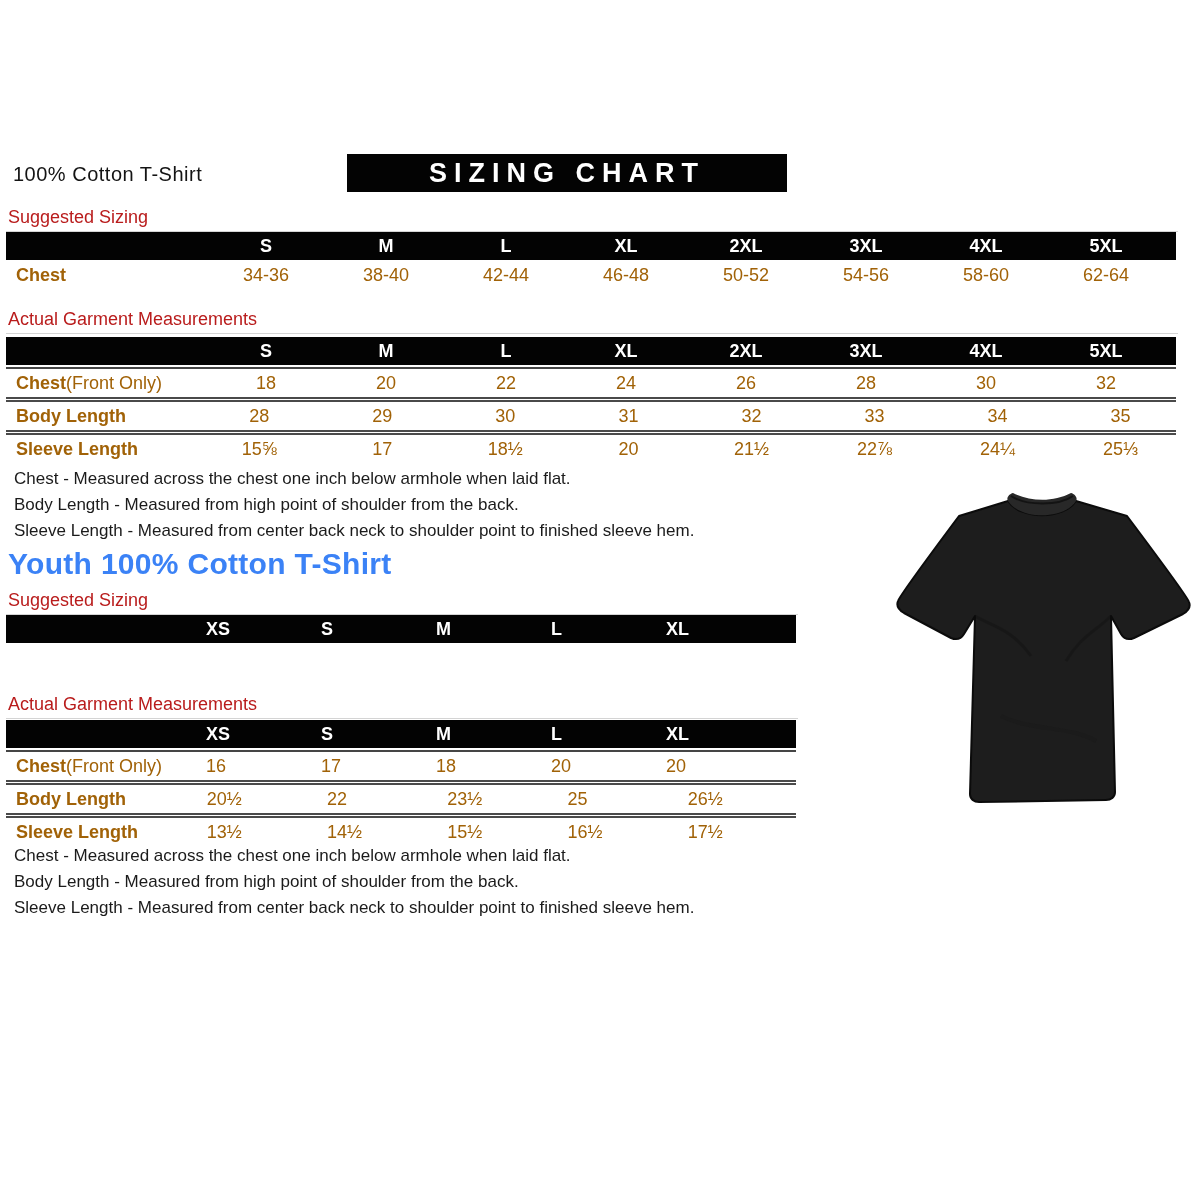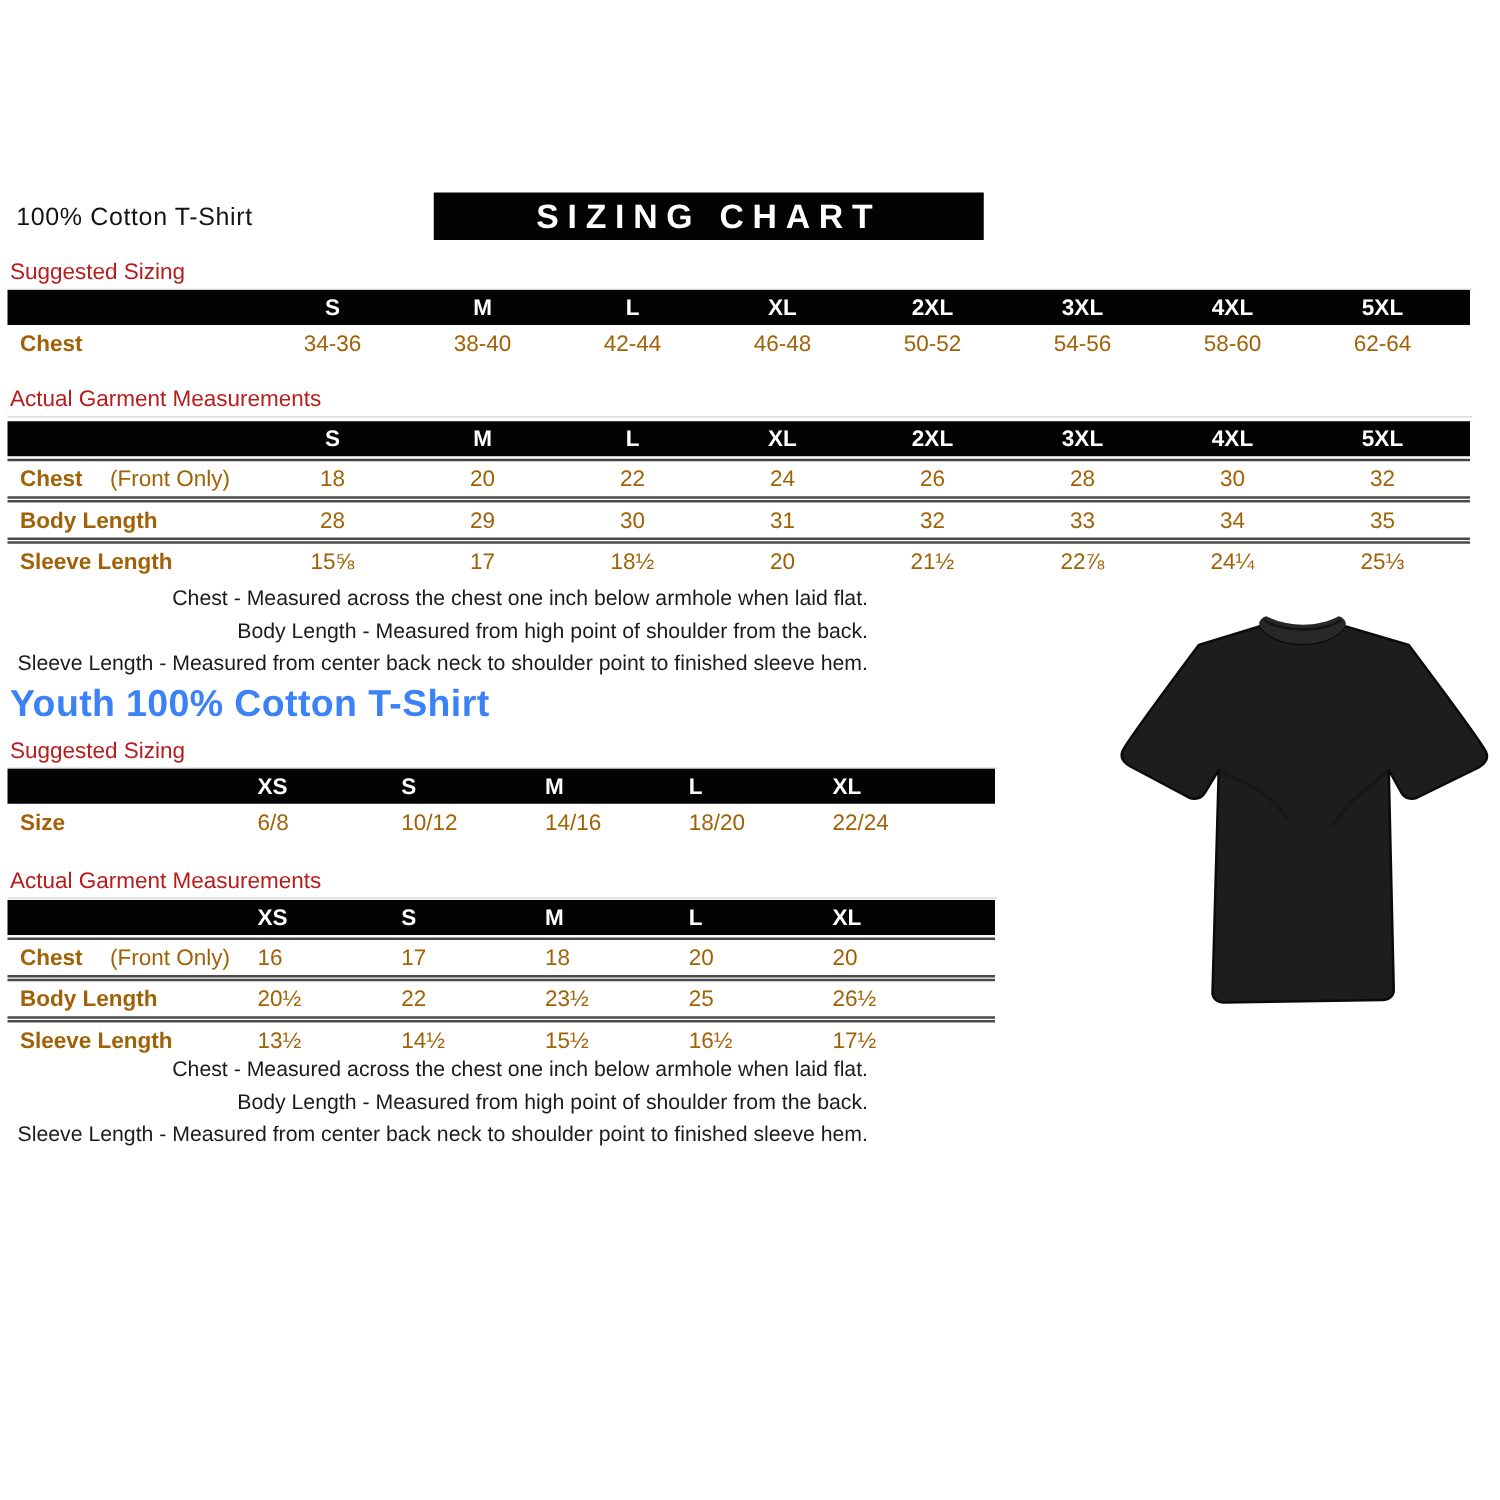--- a/index.html
+++ b/index.html
@@ -29,27 +29,27 @@
   #tbl-sug-youth{top:615px;width:790px;}
   #tbl-act-youth{top:720px;width:790px;}
 
   .hdr{display:flex;align-items:center;background:#030303;color:#ffffff;font-weight:bold;font-size:18px;height:28px;}
   .row{display:flex;align-items:center;font-size:18px;color:#a16207;height:30px;}
   .act .row{height:28px;}
   .lbl{width:200px;padding-left:10px;box-sizing:border-box;white-space:nowrap;}
   .adult .col{width:120px;text-align:center;}
   .youth .col{width:115px;text-align:left;}
   .rlbl{font-weight:bold;}
-  .sub{font-weight:normal;margin-left:22px;}
+  .sub{font-weight:normal;margin-left:0;}
   .sep-first{border-top:2px solid #454545;margin-top:2px;}
-  .sep{border-top:5px double #4a4a4a;}
+  .sep{border-top:5px double #4a4a4a;gap:12px;}
 
   
   .notes{font-size:17px;color:#1b1b1b;}
-  .notes p{margin:0;line-height:26px;padding-left:1px;text-align:right;}
+  .notes p{margin:0;line-height:26px;padding-left:1px;}
   #notes-adult{left:13px;top:466px;}
   #notes-youth{left:13px;top:843px;}
 
   
   #tshirt{left:891px;top:486px;width:306px;height:322px;}
 </style>
 </head>
 <body>
 
 <div class="abs" id="heading1">100% Cotton T-Shirt</div>
@@ -144,28 +144,20 @@
 <div class="abs section-label" id="label-sug-youth">Suggested Sizing</div>
 
 <div class="abs tbl youth" id="tbl-sug-youth">
   <div class="hdr">
     <span class="lbl"></span>
     <span class="col">XS</span>
     <span class="col">S</span>
     <span class="col">M</span>
     <span class="col">L</span>
     <span class="col">XL</span>
-  </div>
-  <div class="row">
-    <span class="lbl rlbl">Size</span>
-    <span class="col">6/8</span>
-    <span class="col">10/12</span>
-    <span class="col">14/16</span>
-    <span class="col">18/20</span>
-    <span class="col">22/24</span>
   </div>
 </div>
 
 <div class="abs section-label" id="label-act-youth">Actual Garment Measurements</div>
 
 <div class="abs tbl youth act" id="tbl-act-youth">
   <div class="hdr">
     <span class="lbl"></span>
     <span class="col">XS</span>
     <span class="col">S</span>

